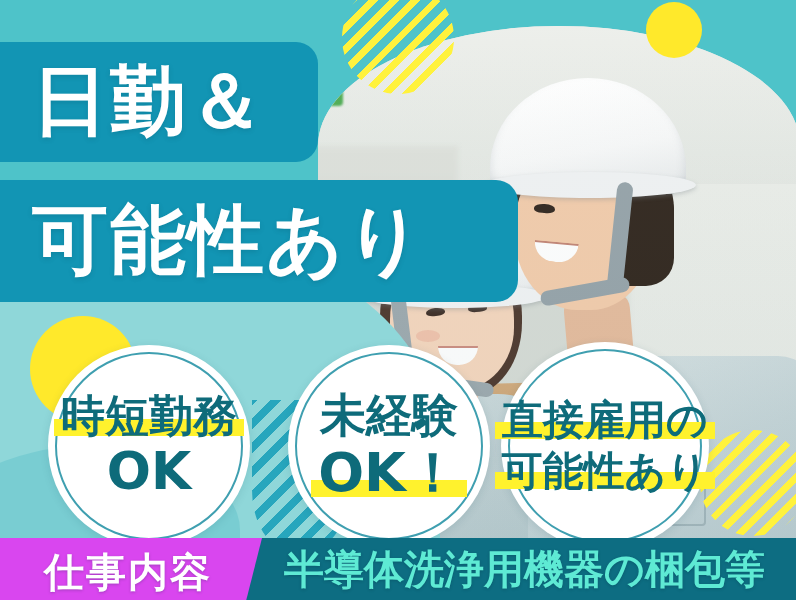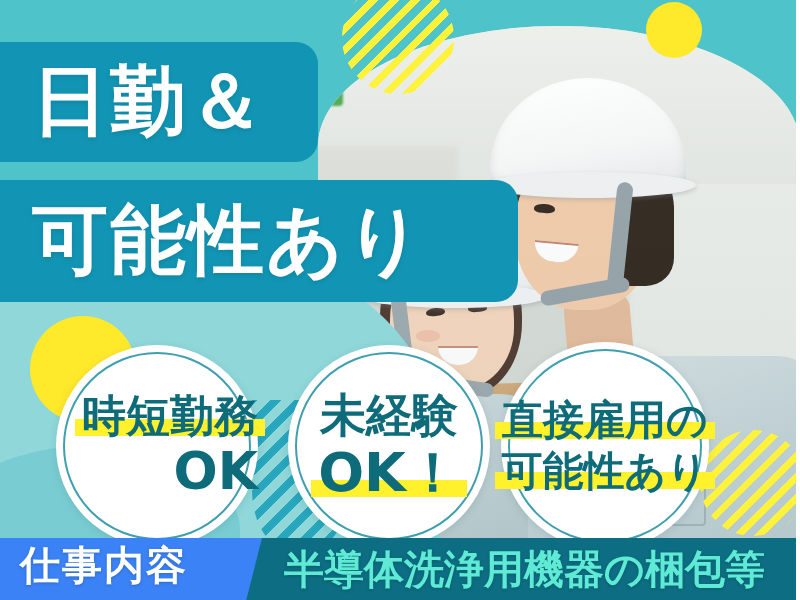--- a/index.html
+++ b/index.html
@@ -276,21 +276,21 @@
     letter-spacing: 0px;
   }
   .badge-line.hl::before {
     content:"";
     position:absolute;
     left: -7px; right: -7px;
     bottom: 4px; height: 17px;
     background: #fff22d;
     z-index: -1;
   }
-  #badge-1 { left: 56px;  top: 345px; width: 202px; height: 202px; align-items: flex-end; }
+  #badge-1 { left: 48px;  top: 345px; width: 202px; height: 202px; }
   #badge-2 { left: 288px; top: 345px; width: 202px; height: 202px; }
   #badge-3 { left: 501px; top: 342px; width: 208px; height: 208px; }
   #badge-1 .badge-line { font-size: 44px; }
   #badge-1 .l2 { font-size: 52px; margin-top: 4px; }
   #badge-2 .badge-line { font-size: 46px; }
   #badge-2 .l2 { font-size: 54px; margin-top: 4px; text-align: center; }
   #badge-3 .badge-line { font-size: 41px; }
   #badge-3 .l2 { margin-top: 7px; font-family: Liberation Serif, serif; }
 
   
@@ -298,24 +298,24 @@
     position: absolute;
     left: 0; bottom: 0; width: 800px; height: 62px;
     background: #0d6d82;
     display: flex; align-items: center;
     overflow: hidden;
   }
   .bb-left {
     position: relative;
     height: 62px;
     width: 262px;
-    background: #3b82f6;
-    display: flex; align-items: flex-start;
+    background: #d946ef;
+    display: flex; align-items: flex-end;
     box-sizing: border-box;
-    padding-left: 20px;
+    padding-left: 44px;
     clip-path: polygon(0 0, 100% 0, 94% 100%, 0 100%);
   }
   .bb-left-label {
     color:#fff; font-size: 40px; font-weight:700; letter-spacing: 2px;
     text-shadow: 0 1px 3px rgba(0,40,50,.25);
   }
   .bb-right-label {
     color:#5eead4; font-size: 40px; font-weight:700; letter-spacing: 0px;
     margin-left: 22px;
     text-shadow: 0 1px 3px rgba(0,40,50,.25);

